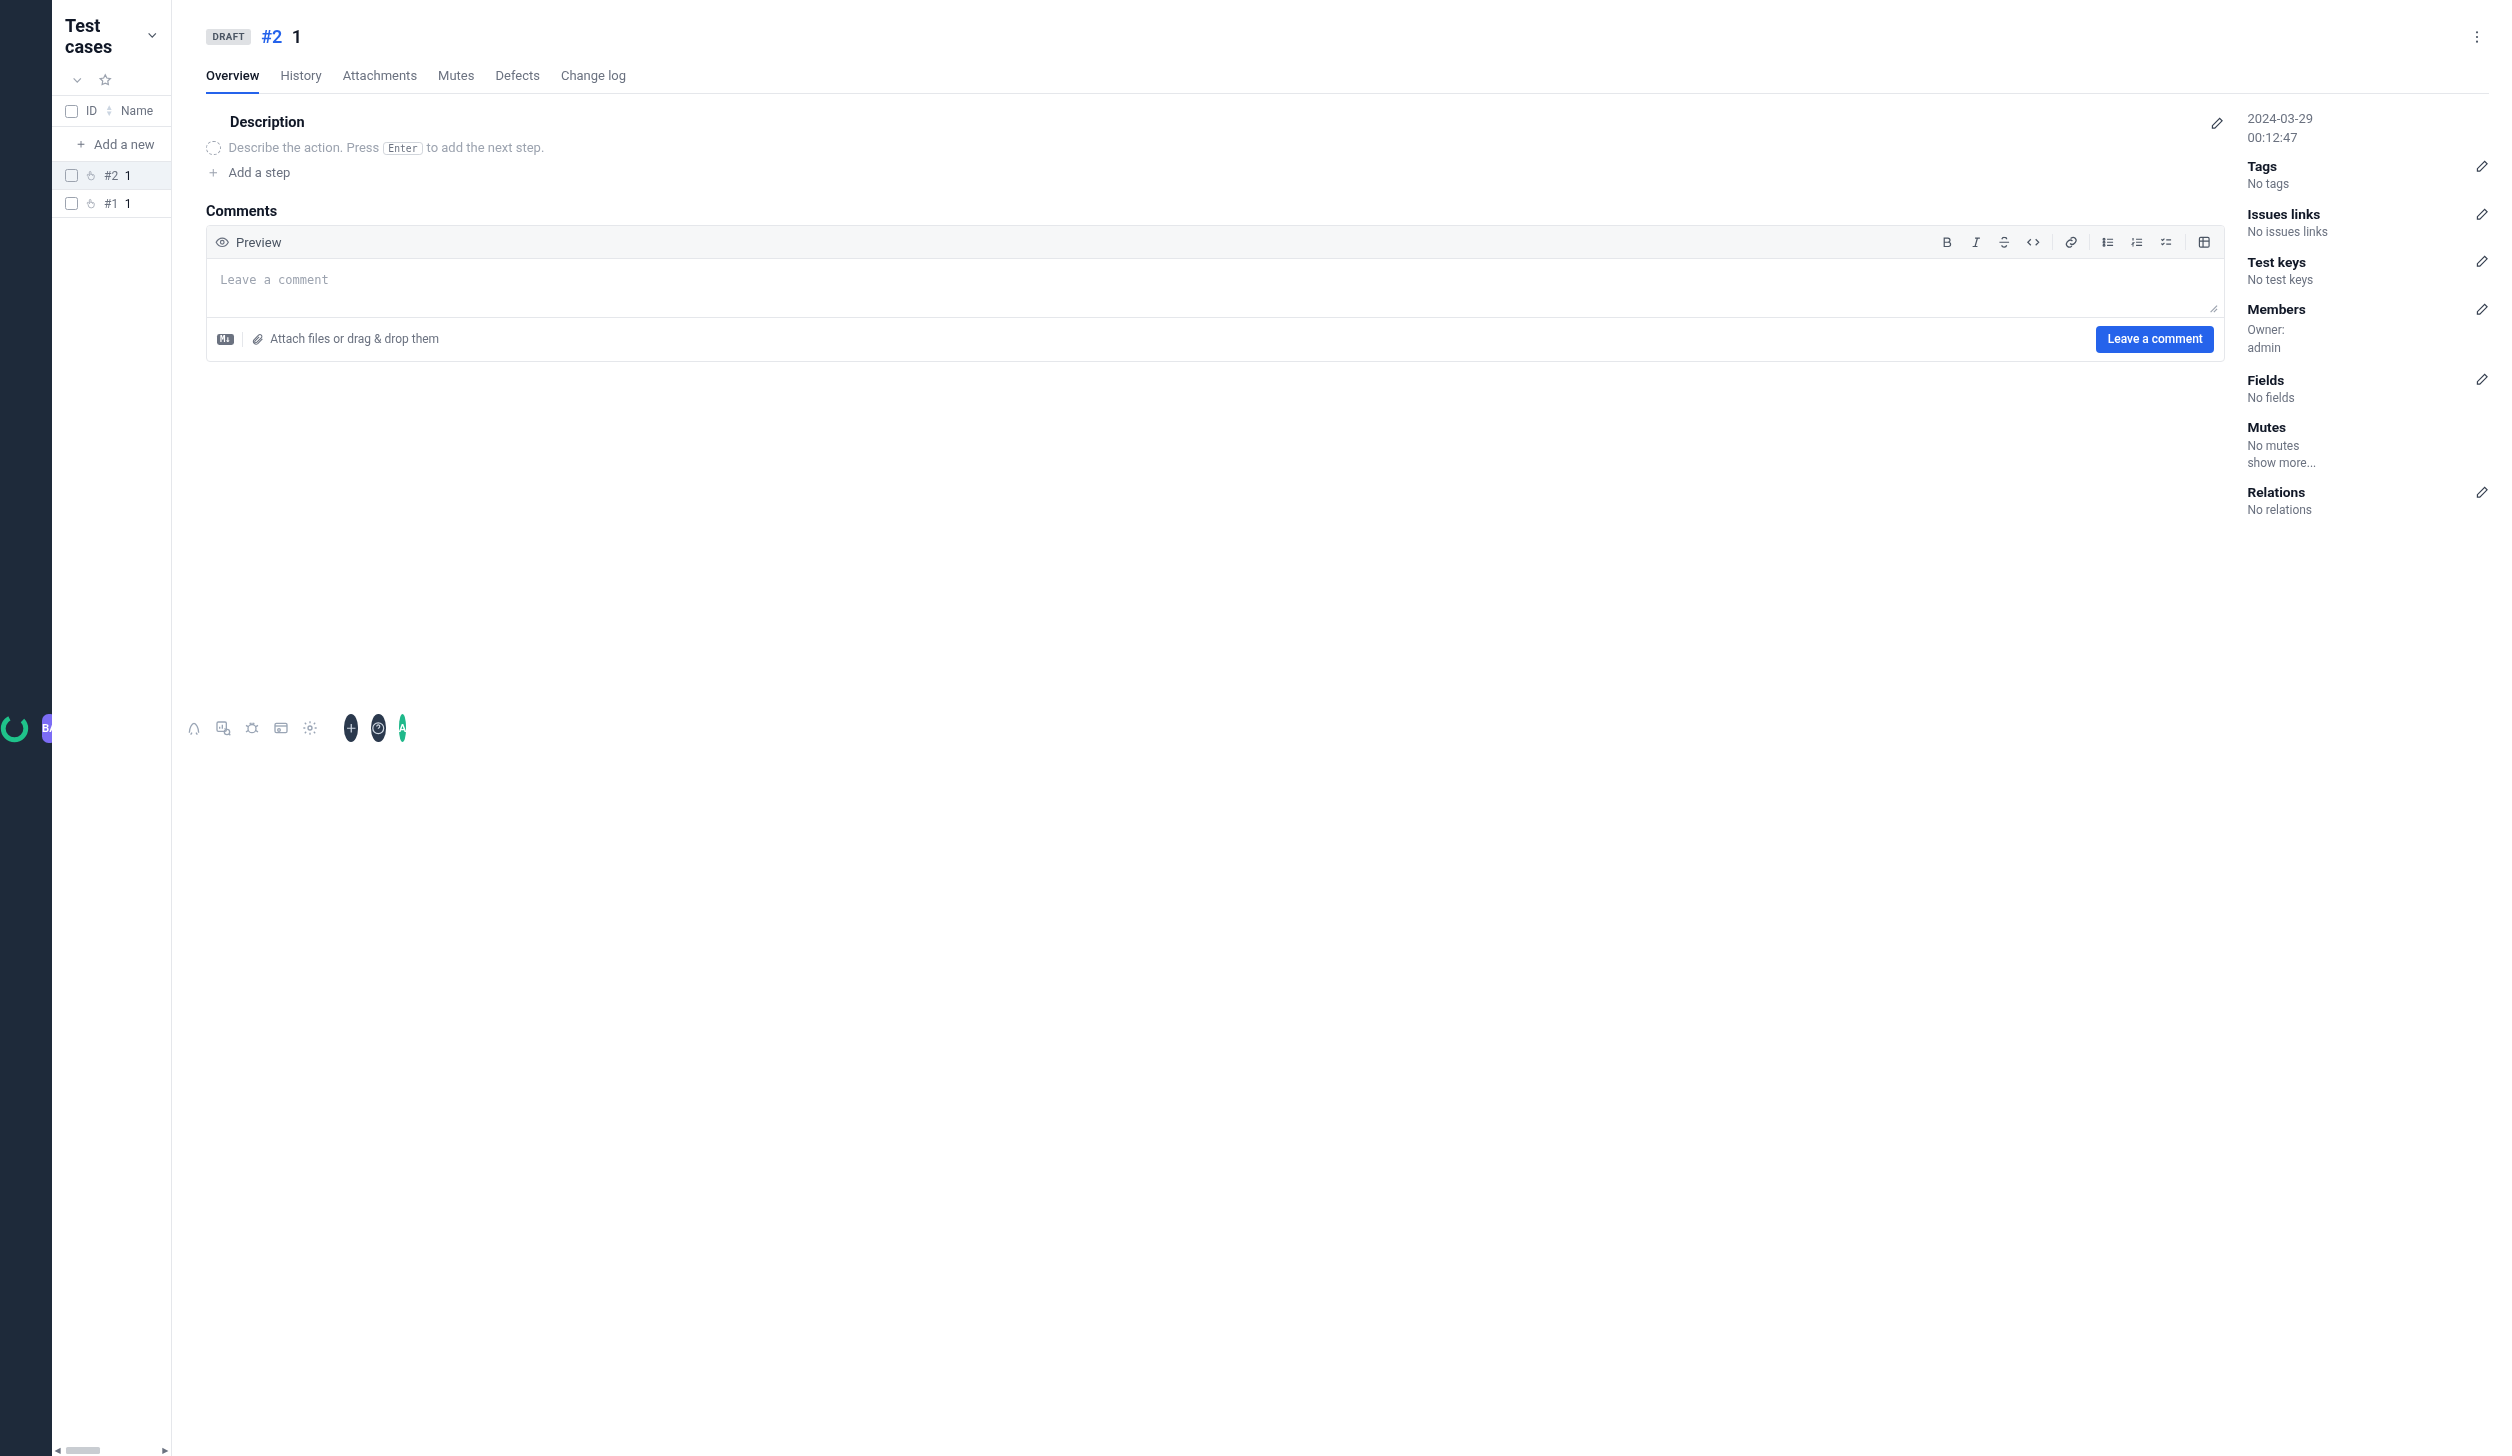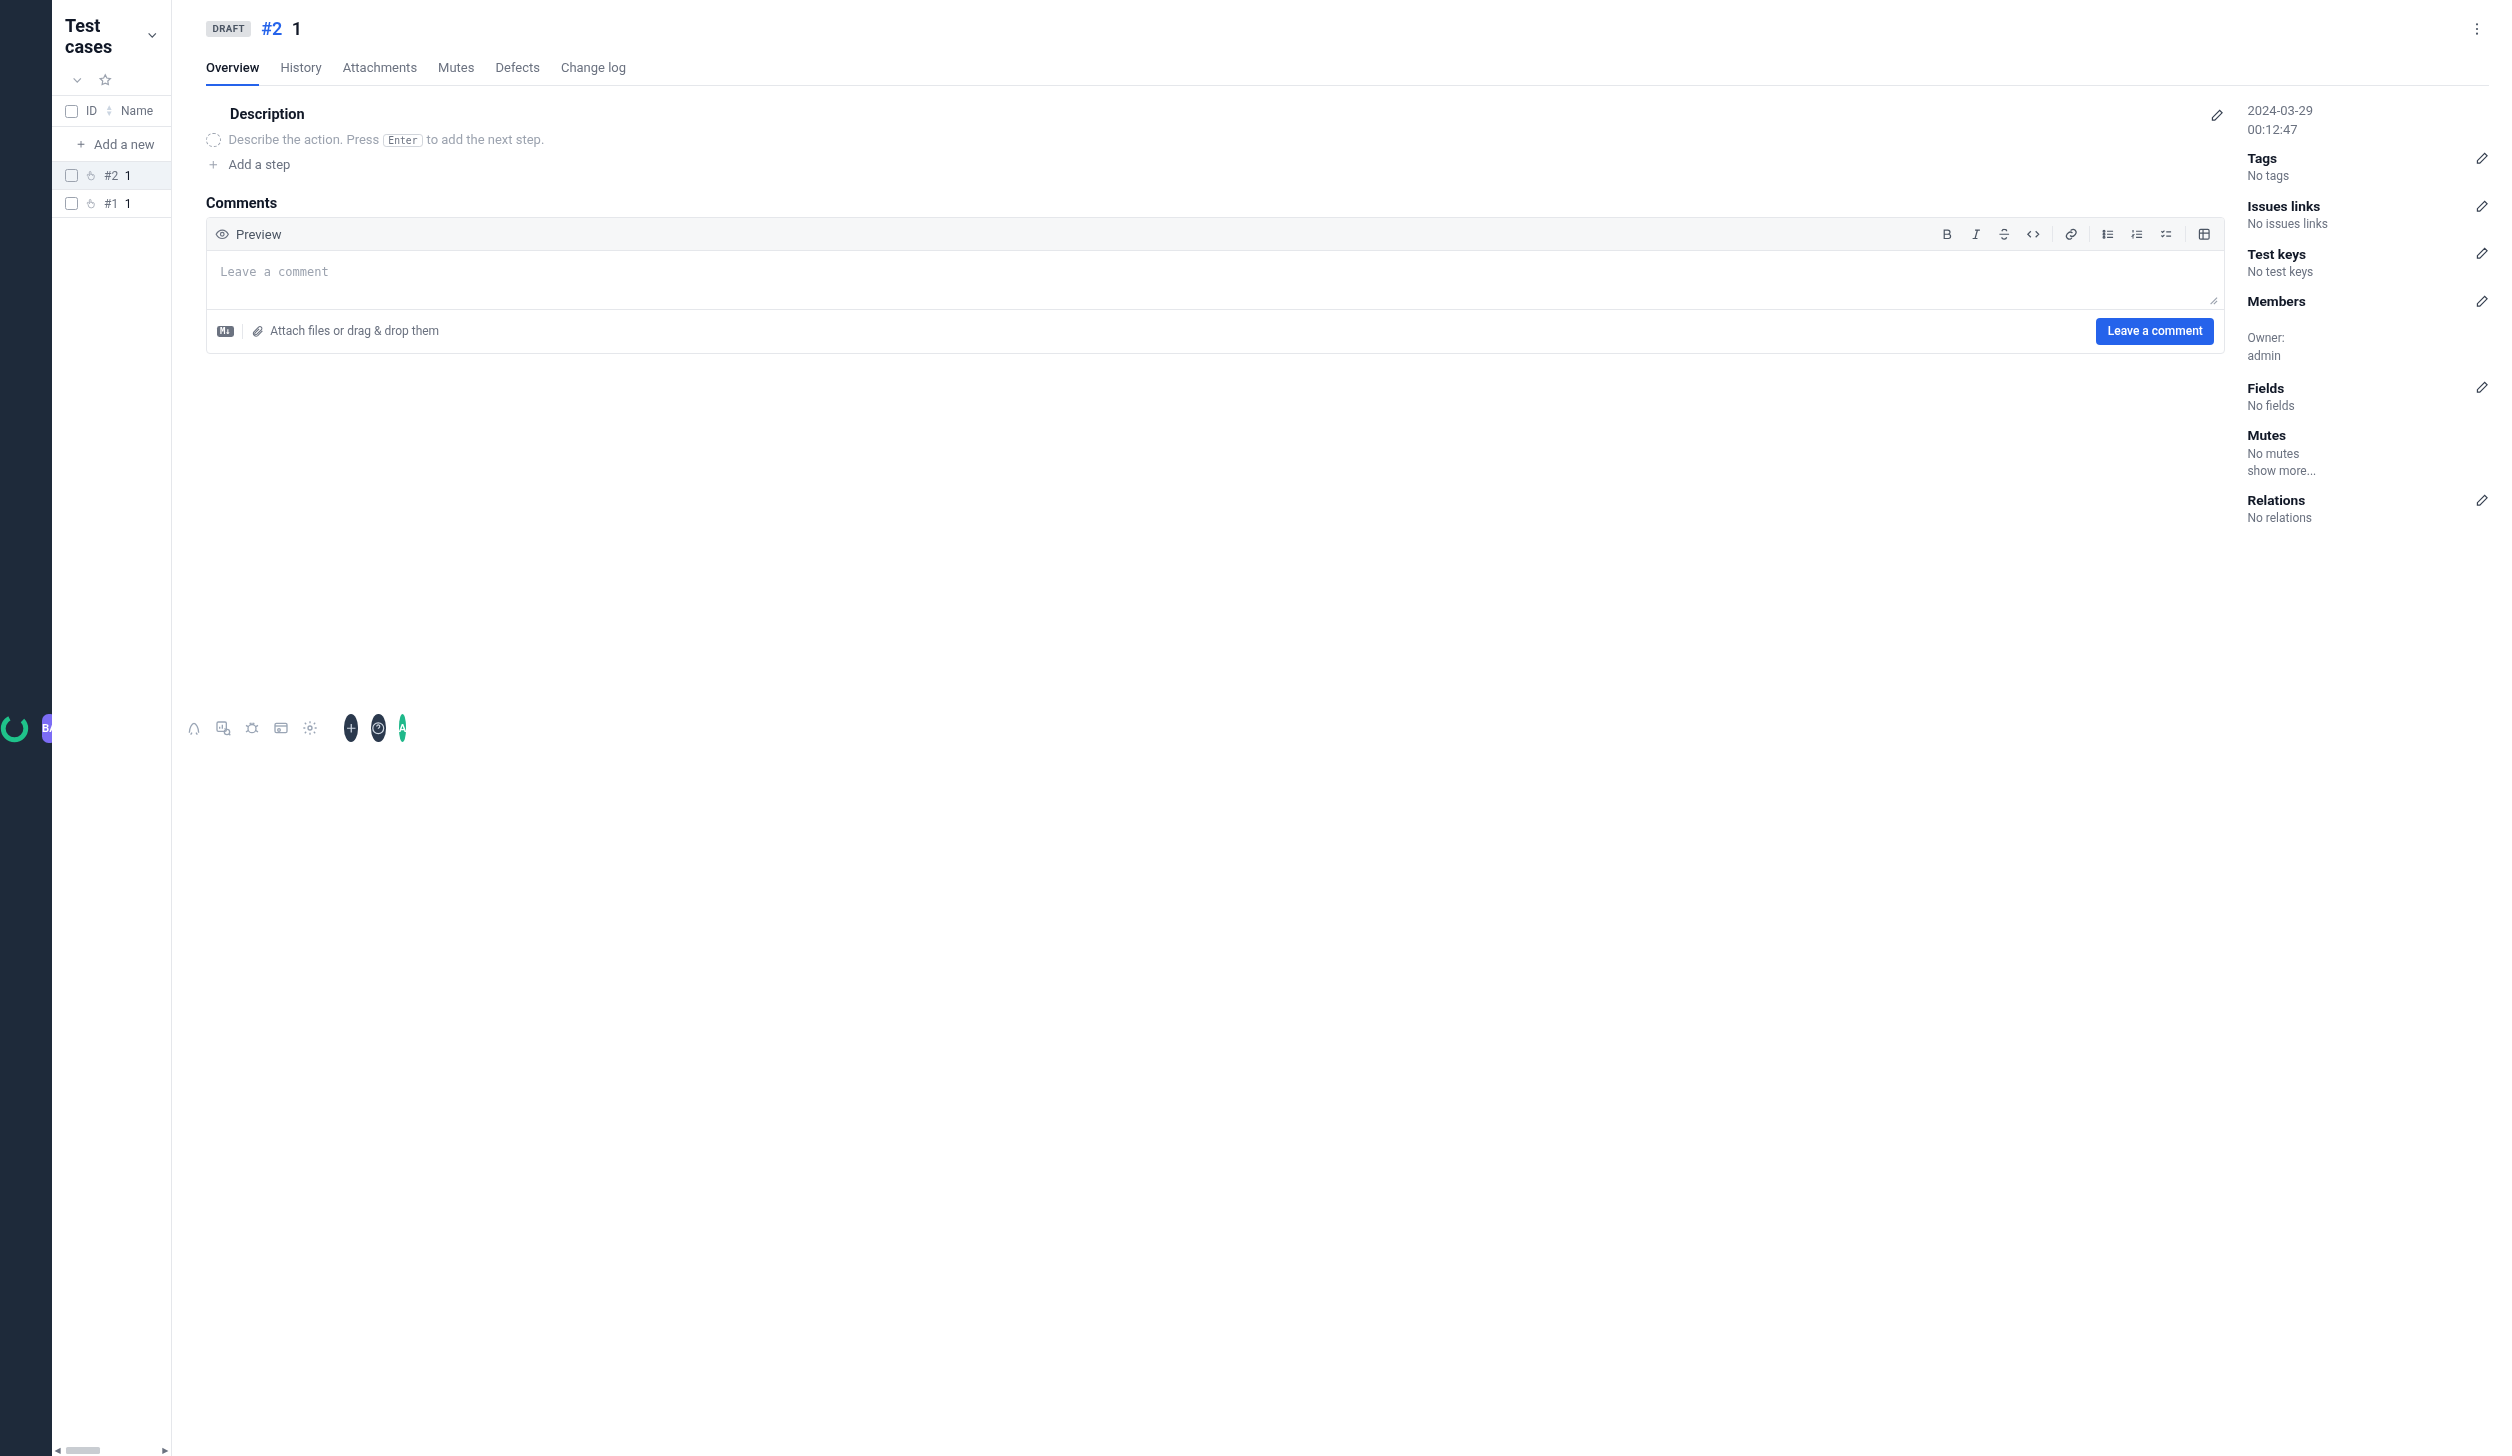--- a/index.html
+++ b/index.html
@@ -49,21 +49,21 @@
   .list-panel .id{color:var(--text-muted);font-size:12px;}
   .list-panel .name{font-size:12px;}
   .list-panel .hscroll{position:absolute;bottom:0;left:0;right:0;height:11.3px;background:#fff;display:flex;align-items:center;}
   .list-panel .hscroll .arrow{width:11.3px;text-align:center;color:#6b7280;font-size:8px;}
   .list-panel .hscroll .track{flex:1;height:8px;background:#fff;position:relative;}
   .list-panel .hscroll .thumb{position:absolute;left:3.2px;top:0.8px;height:6.5px;width:34px;background:#c9cdd2;border-radius:1.6px;}
 
   
   .detail{flex:1;display:flex;flex-direction:column;overflow:hidden;}
   .detail-header{padding:16px 22.6px 0 34px;}
-  .crumb-row{display:flex;align-items:center;gap:9.7px;}
+  .crumb-row{display:flex;align-items:center;gap:9.7px;margin-top:8px;}
   .badge{background:#dfe1e4;color:#4b5563;font-size:9.7px;font-weight:700;letter-spacing:0.4px;padding:2.4px 6.5px;border-radius:2.4px;}
   .crumb-id{color:var(--accent);font-size:18px;font-weight:600;}
   .crumb-name{font-size:18px;font-weight:600;}
   .crumb-spacer{flex:1;}
   .kebab{color:#4b5563;padding:4.8px;cursor:pointer;}
   .tabs{display:flex;gap:21px;margin-top:18px;border-bottom:0.8px solid var(--panel-border);}
   .tab{padding:0 0 9.7px 0;color:var(--text-muted);font-size:13px;cursor:pointer;}
   .tab.active{color:var(--text);font-weight:500;border-bottom:2.4px solid var(--accent);margin-bottom:-0.8px;}
 
   .detail-body{flex:1;display:flex;overflow:auto;padding:16px 22.6px 16px 34px;gap:22.6px;}
@@ -101,21 +101,21 @@
   .attach{display:flex;align-items:center;gap:6.5px;color:var(--text-muted);font-size:12px;cursor:pointer;}
   .editor-footer .footer-spacer{flex:1;}
   .primary-btn{background:var(--accent);color:#fff;border:none;padding:6.5px 11.3px;border-radius:4px;font-size:12px;font-weight:500;cursor:pointer;}
 
   
   .meta-ts{color:var(--text-muted);font-size:13px;margin-bottom:11.3px;line-height:1.4;}
   .meta-block{margin-bottom:14.5px;}
   .meta-title-row{display:flex;align-items:center;}
   .meta-title{font-size:13.7px;font-weight:700;flex:1;}
   .meta-empty{color:var(--text-muted);font-size:12px;margin-top:3.2px;}
-  .meta-text{color:var(--text-muted);font-size:12px;margin-top:20px;line-height:1.5;}
+  .meta-text{color:var(--text-muted);font-size:12px;margin-top:4px;line-height:1.5;}
   .show-more{color:var(--text-muted);font-size:12px;margin-top:3.2px;cursor:pointer;}
 
   svg{display:block;}
 </style>
 </head>
 <body>
 
 <div class="rail">
   <div class="logo">
     <svg viewBox="0 0 36 36">

